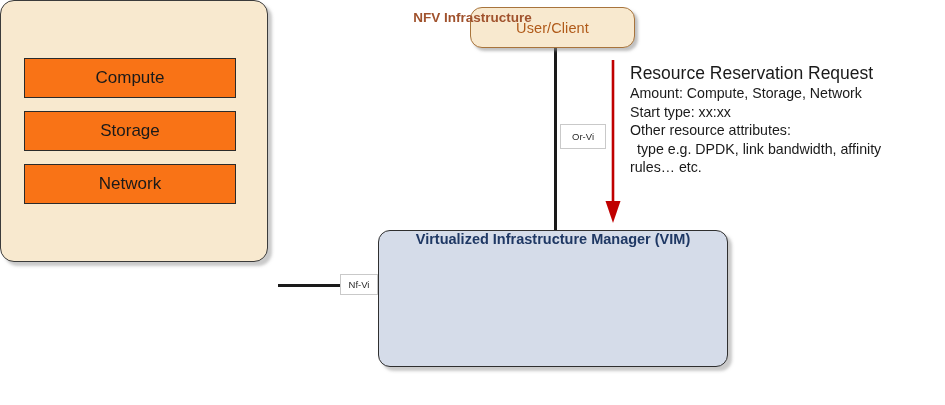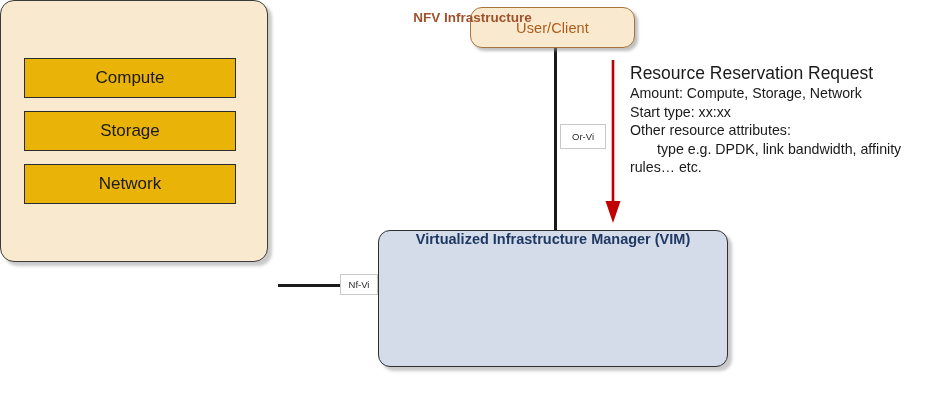--- a/index.html
+++ b/index.html
@@ -69,21 +69,21 @@
     text-align: center;
     color: #a0522d;
     font-weight: bold;
     font-size: 13.5px;
   }
   .resource-box {
     position: absolute;
     left: 24px;
     width: 212px;
     height: 40px;
-    background: #eab308;
+    background: #f97316;
     border: 1.8px solid #2b2b2b;
     box-sizing: border-box;
     display: flex;
     align-items: center;
     justify-content: center;
     font-size: 17px;
     color: #1a1a1a;
   }
   #res-0 { top: 58px; }
   #res-1 { top: 111px; }
@@ -180,21 +180,20 @@
     line-height: 21px;
     white-space: nowrap;
   }
   #annotation .ann-line {
     font-size: 14.2px;
     line-height: 18.6px;
     white-space: nowrap;
   }
   #annotation .ann-line.indent {
     text-indent: 7px;
-    margin-left: 20px;
   }
 </style>
 </head>
 <body>
 
 <div class="canvas">
 
   <div class="conn-v" id="conn-or-vi"></div>
 
   <div class="conn-h" id="conn-nf-vi"></div>

